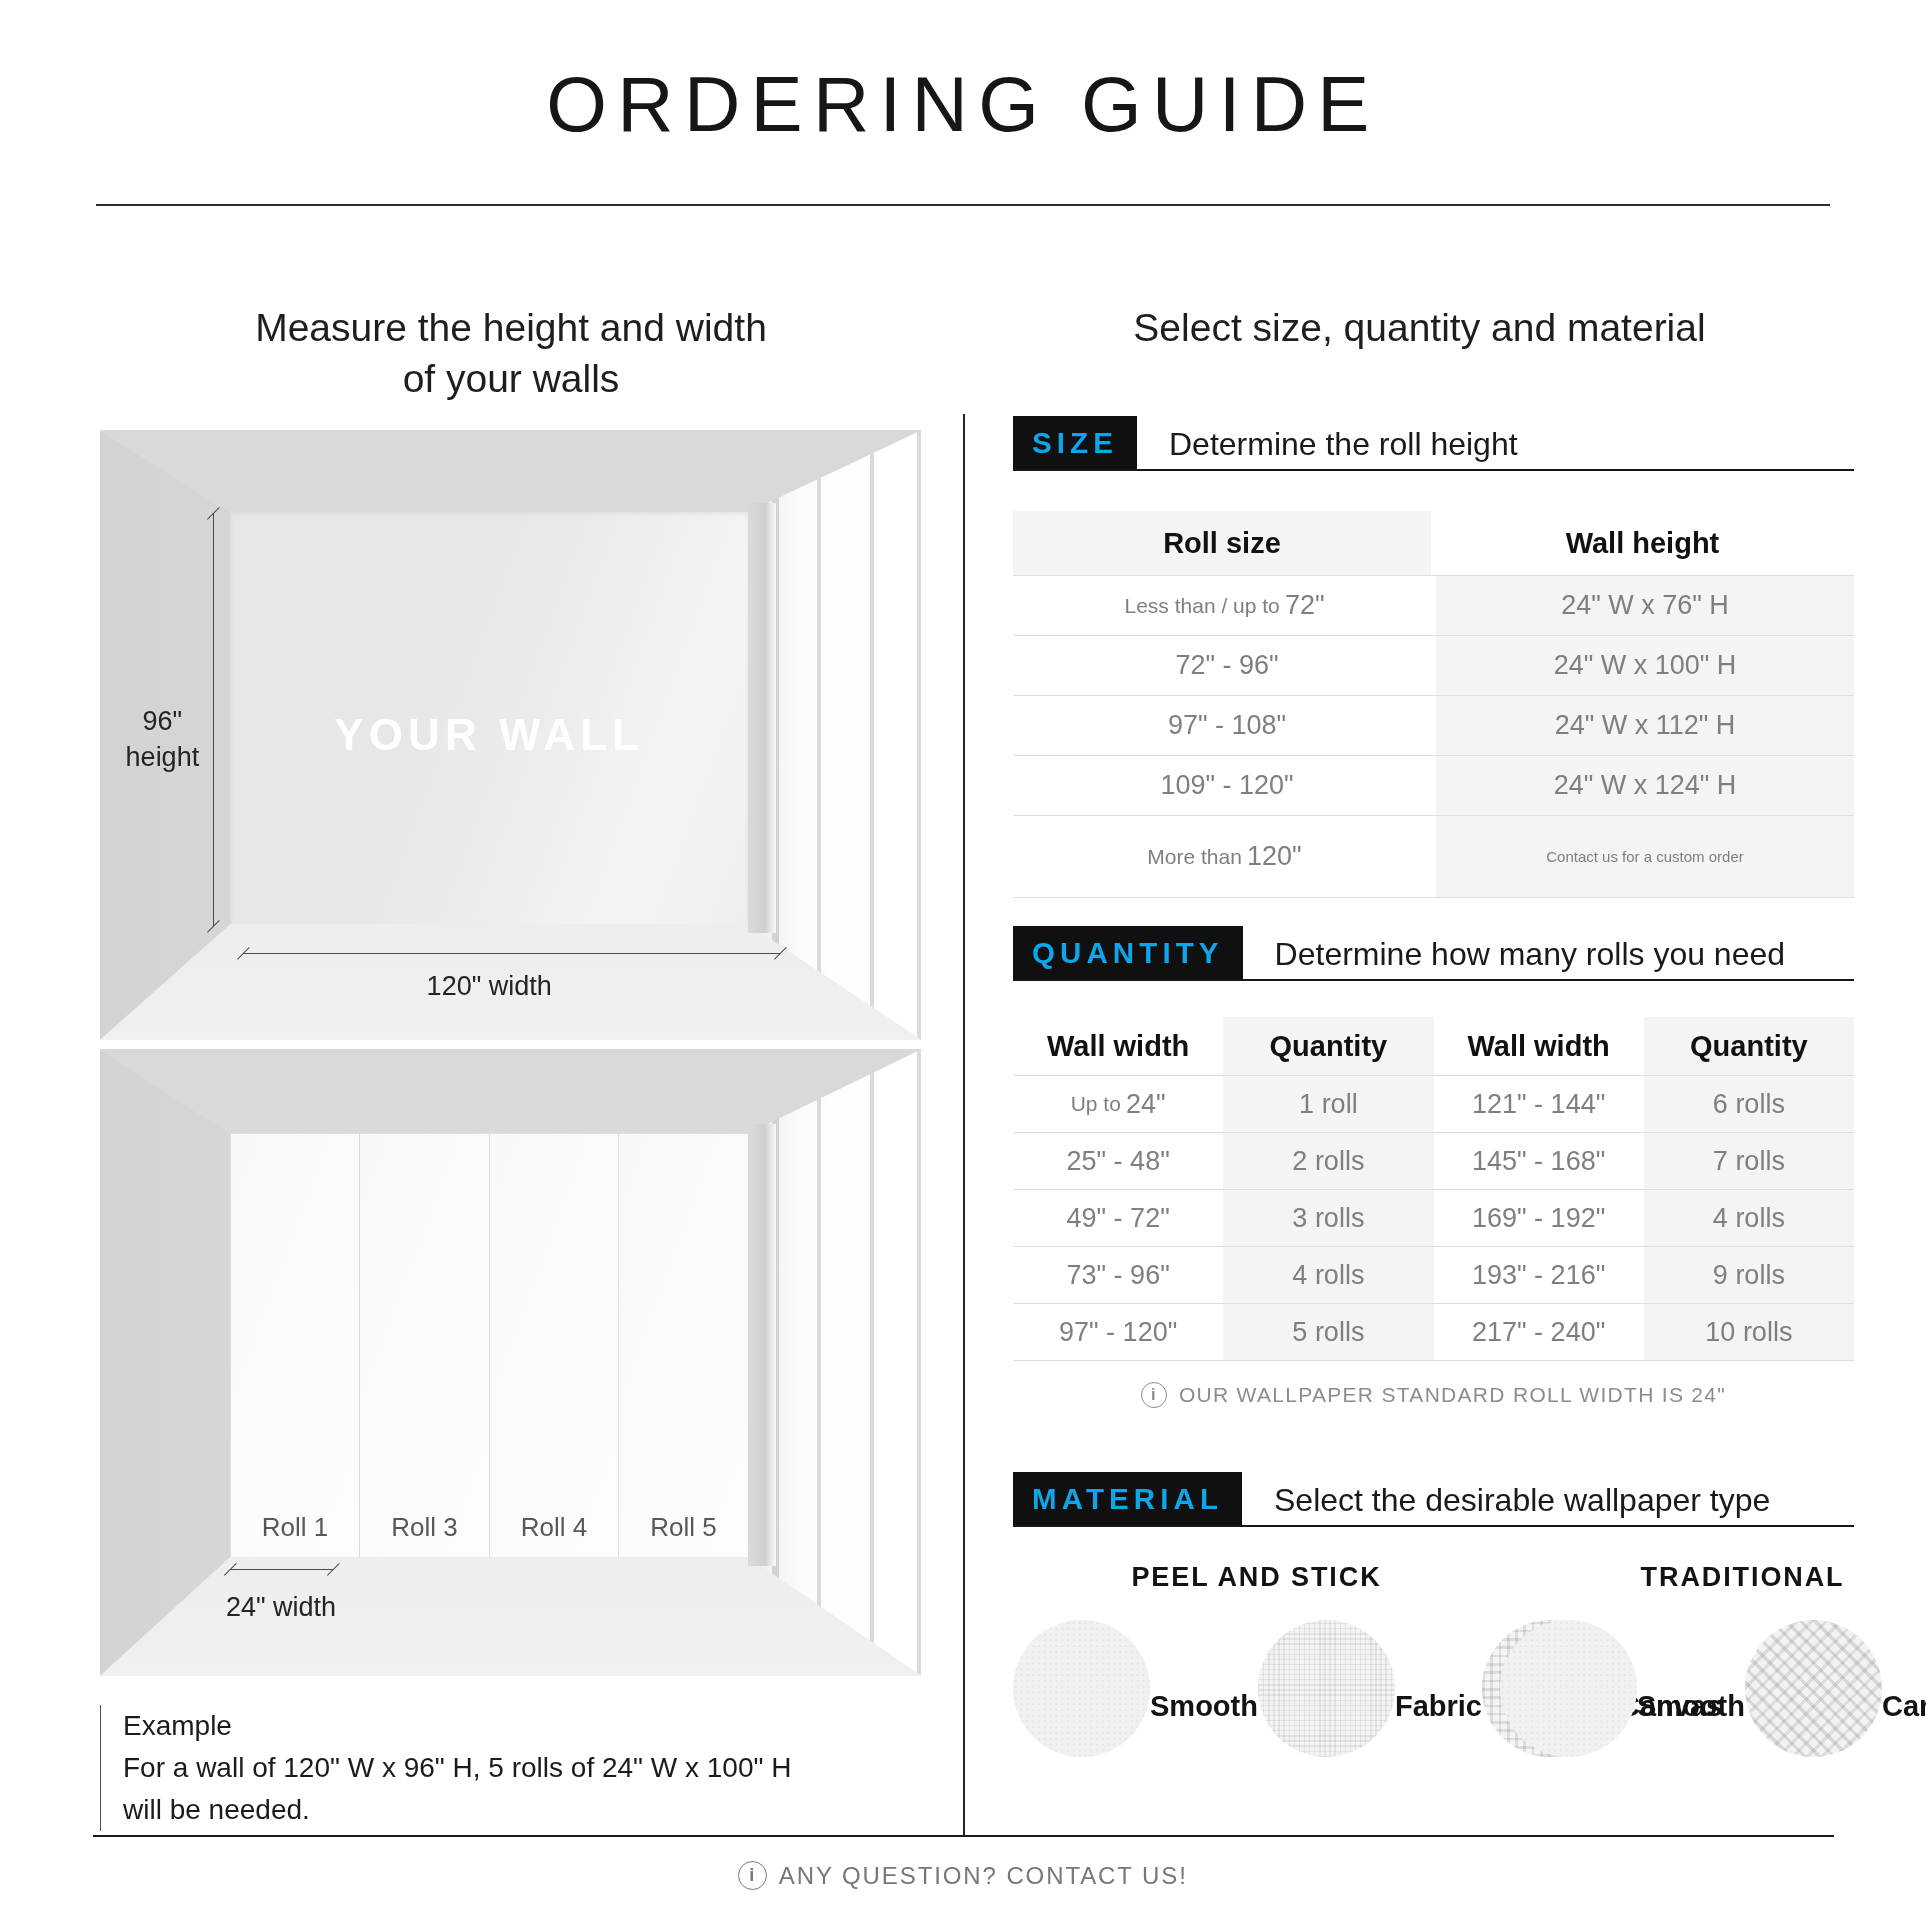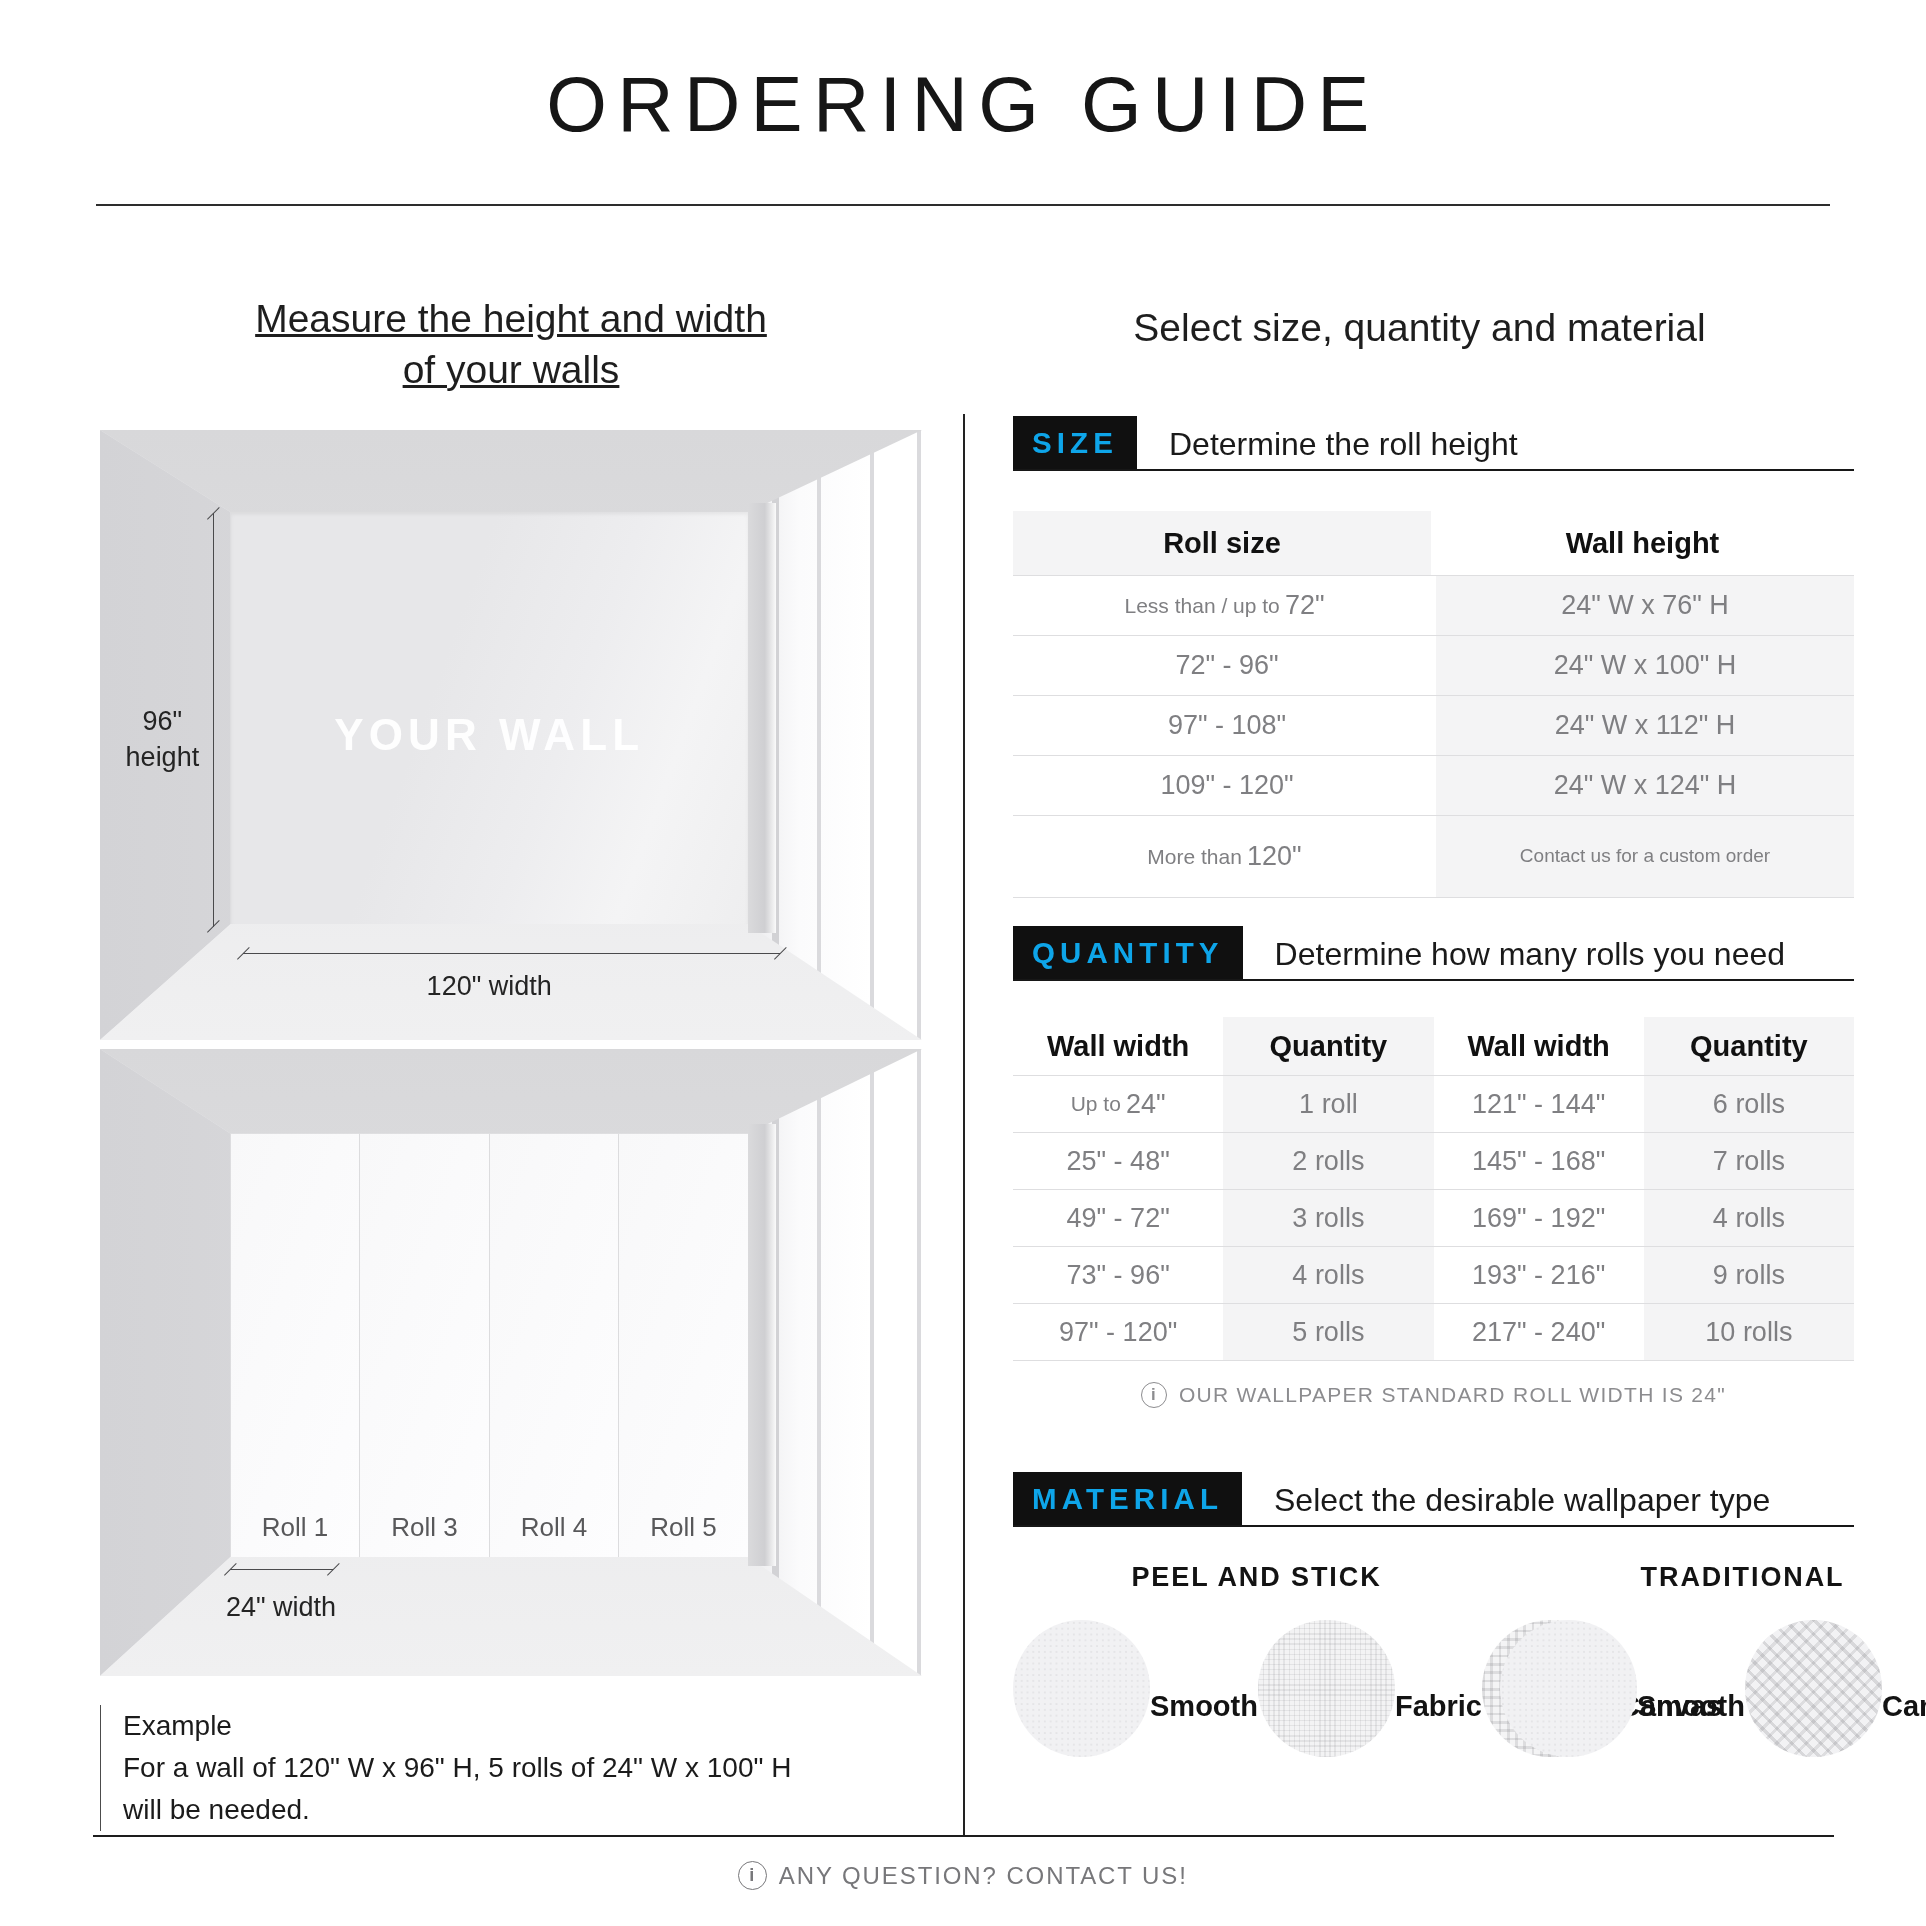--- a/index.html
+++ b/index.html
@@ -7,21 +7,21 @@
         font-family:"Liberation Sans",sans-serif;color:#141414;overflow:hidden;}
 
   
   .page-title{position:absolute;left:0;top:59px;width:100%;text-align:center;
               font-size:78px;font-weight:500;letter-spacing:10.3px;color:#161616;white-space:nowrap;}
   .title-rule{position:absolute;left:96px;top:204px;width:1734px;height:1.9px;background:#2d2d2d;}
 
   
   .col-heading{position:absolute;text-align:center;font-size:39px;line-height:1.3;
                font-weight:500;color:#1e1e1e;}
-  #heading-left{left:100px;top:294px;width:822px;text-decoration:underline;}
+  #heading-left{left:100px;top:303px;width:822px;}
   #heading-right{left:1002px;top:303px;width:835px;}
 
   
   .room{position:absolute;left:100px;width:822px;overflow:hidden;background:#ededef;}
   #room-measure{top:430px;height:610px;}
   #room-rolls{top:1049px;height:627px;}
 
   .win-area{position:absolute;left:78.8%;top:0;width:21.2%;height:100%;
             background:linear-gradient(90deg,#ececee 0%,#fbfbfc 30%,#ffffff 70%);}
   .frame-post{position:absolute;left:14%;top:0;bottom:0;width:6.4px;background:#d2d2d5;}
@@ -98,21 +98,21 @@
   .tdata{border-top:1.3px solid #dedee0;}
   .tbl .trow:last-child{border-bottom:1.3px solid #dedee0;}
   .tdata .cell{font-size:27px;color:#7f7f82;}
   .pre{font-size:21px;margin-right:5.1px;}
   
   #size-table .c-wall{width:50.3%;}
   #size-table .c-roll{width:49.7%;background:#f4f4f5;}
   #size-table .thead .cell{height:64px;}
   #size-table .tdata .cell{height:59px;}
   #size-table .row-tall .cell{height:81px;}
-  .roll-small{font-size:19px;line-height:1.3;max-width:276px;}
+  .roll-small{font-size:15px;line-height:1.3;max-width:276px;}
   
   #quantity-table .cell{width:25%;}
   #quantity-table .c-q{background:#f4f4f5;}
   #quantity-table .thead .cell{height:58px;}
   #quantity-table .tdata .cell{height:56px;}
 
   
   .note{position:absolute;left:1013px;top:1382px;width:841px;display:flex;justify-content:center;
         align-items:center;gap:11.6px;font-size:21px;letter-spacing:1.3px;color:#8c8c8f;}
   .info-icon{display:inline-flex;justify-content:center;align-items:center;flex:0 0 auto;

